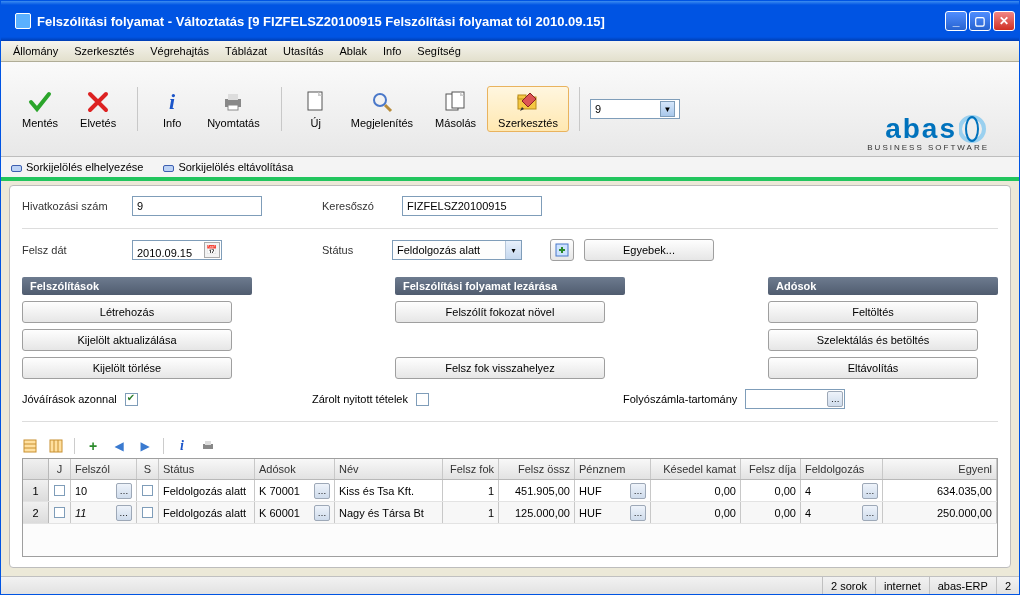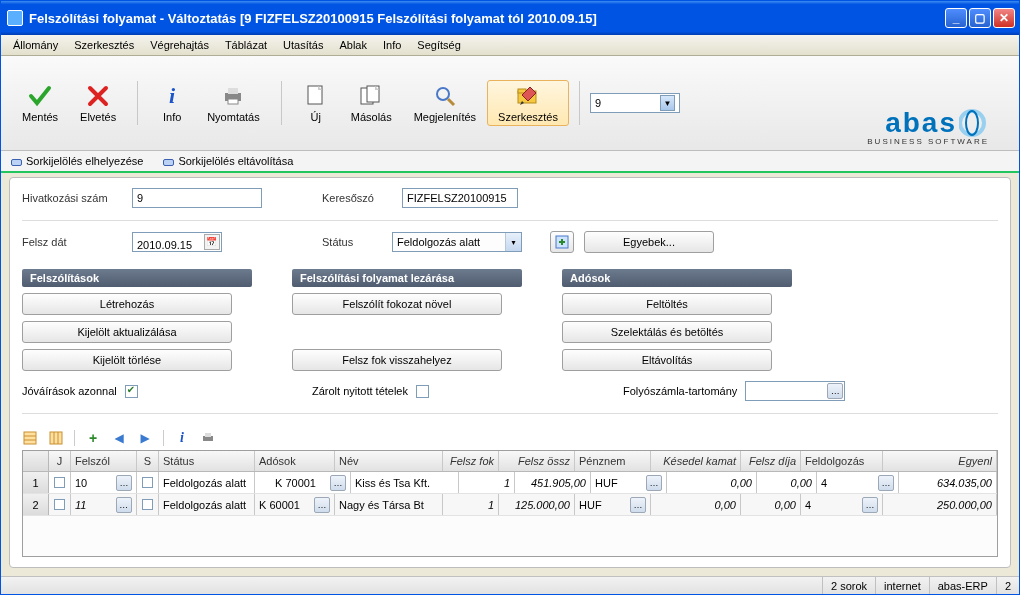--- a/index.html
+++ b/index.html
@@ -12,26 +12,26 @@
   }
   .window {
     width: 1020px;
     height: 595px;
     background: #ece9d8;
     border: 1px solid #0054e3;
     display: flex;
     flex-direction: column;
   }
   .titlebar {
-    height: 34px;
+    height: 40px;
     background: linear-gradient(to bottom, #3c8cf0 0%, #0054e3 10%, #0054e3 90%, #003db1 100%);
     color: #fff;
     display: flex;
     align-items: center;
-    padding: 0 4px 0 6px;
+    padding: 0 4px 0 14px;
     font-weight: bold;
     font-size: 13px;
   }
   .titlebar .appicon {
     width: 16px; height: 16px;
     background: #5ab0ff;
     border: 1px solid #fff;
     border-radius: 2px;
     margin-right: 6px;
     flex: 0 0 auto;
@@ -107,21 +107,21 @@
     font-family: Arial, sans-serif;
     text-align: right;
     line-height: 1;
     padding-right: 20px;
     margin-top: 48px;
   }
   .logo .big { font-size: 28px; font-weight: bold; letter-spacing: 2px; }
   .logo .small { font-size: 8px; letter-spacing: 2px; color:#333;}
   .subbar {
     background: #f4f4f4;
-    border-bottom: 2px solid #22c55e;
+    border-bottom: 4px solid #22c55e;
     padding: 4px 10px;
     display: flex;
     gap: 20px;
     font-size: 11px;
     align-items: center;
   }
   .subbar .sq {
     width: 11px; height: 7px;
     border: 1px solid #3d5fb0;
     background: #bcd2f5;
@@ -186,21 +186,21 @@
     background: linear-gradient(to bottom, #fefefe, #e6e6e6);
     border-radius: 3px;
     height: 22px;
     display: flex;
     align-items: center;
     justify-content: center;
     cursor: pointer;
     padding: 0 8px;
   }
   .btn.wide { width: 210px; }
-  .cols { display: flex; gap: 40px; }
+  .cols { display: flex; gap: 40px; justify-content: space-between; }
   .col { display: flex; flex-direction: column; gap: 6px; width: 230px; }
   .grouphdr {
     background: linear-gradient(to bottom, #6d7b8f, #505c6f);
     color: #fff;
     font-weight: bold;
     padding: 3px 8px;
     border-radius: 2px;
     width: auto;
   }
   .chk { width:13px; height:13px; border:1px solid #7f9db9; display:inline-block; vertical-align:middle; background:#fff;}
@@ -211,21 +211,21 @@
   .grid { border:1px solid #9f9f9f;  flex:1; display:flex; flex-direction:column; background:#fcfcfc; overflow:hidden;}
   .grid-head { display:flex; background: linear-gradient(to bottom,#fdfdfd,#e4e4e4); border-bottom:1px solid #b8b8b8; }
   .gh, .gc { border-right:1px solid #c8c8c8; padding:3px 4px; overflow:hidden; white-space:nowrap; font-size:11px; display:flex; align-items:center;}
   .gh { height:20px; color:#333; background: linear-gradient(to bottom,#f8f8f8,#e2e2e2); }
   .grid-row { display:flex; border-bottom:1px solid #e3e3e3; height:22px; background:#fff;}
   .grid-row:nth-child(even){ background:#f7f7f7;}
   .rowhdr { background: linear-gradient(to bottom,#f0f0f0,#dcdcdc); border-right:1px solid #b8b8b8; display:flex; align-items:center; justify-content:center;}
   .cellbtn{ width:16px; height:16px; border:1px solid #9da8b7; background:linear-gradient(to bottom,#eef3fa,#cfdcec); border-radius:2px; display:inline-flex; align-items:center; justify-content:center; font-size:9px; cursor:pointer;}
   .statusbar { height: 18px; background: linear-gradient(to bottom,#f2f2f2,#e2e2e2); border-top:1px solid #c0c0c0; display:flex; align-items:center; justify-content:flex-end; gap:0; font-size:11px; padding:0;}
   .statusbar span.cell { border-left:1px solid #c0c0c0; padding:0 8px; height:100%; display:flex; align-items:center;}
-  .right { justify-content:flex-end; text-align:right;font-style:italic; }
+  .right { justify-content:flex-end; text-align:right; }
 </style>
 </head>
 <body>
 
 <div class="window">
 
   <div class="titlebar">
     <div class="appicon"></div>
     <div class="title">Felszólítási folyamat - Változtatás  [9   FIZFELSZ20100915   Felszólítási folyamat tól 2010.09.15]</div>
     <div class="titlebar-buttons">
@@ -285,36 +285,36 @@
       <div class="ticon">
           <svg width="20" height="24">
             <rect x="2" y="2" width="14" height="18" fill="#fff" stroke="#555"></rect>
             <polygon points="12,2 16,6 12,6" fill="#ccc"></polygon>
           </svg>
         </div>
       <div class="tlabel">Új</div>
     </div>
     <div class="tbtn">
       <div class="ticon">
+          <svg width="22" height="22">
+            <circle cx="9" cy="9" r="6" fill="none" stroke="#4a78c9" stroke-width="2"></circle>
+            <line x1="14" y1="14" x2="20" y2="20" stroke="#b78b3a" stroke-width="3"></line>
+          </svg>
+        </div>
+      <div class="tlabel">Megjelenítés</div>
+    </div>
+    <div class="tbtn">
+      <div class="ticon">
           <svg width="24" height="24">
             <rect x="2" y="4" width="12" height="16" fill="#fff" stroke="#555"></rect>
             <rect x="8" y="2" width="12" height="16" fill="#fff" stroke="#555"></rect>
             <polygon points="16,2 20,6 16,6" fill="#ccc"></polygon>
           </svg>
         </div>
       <div class="tlabel">Másolás</div>
-    </div>
-    <div class="tbtn">
-      <div class="ticon">
-          <svg width="22" height="22">
-            <circle cx="9" cy="9" r="6" fill="none" stroke="#4a78c9" stroke-width="2"></circle>
-            <line x1="14" y1="14" x2="20" y2="20" stroke="#b78b3a" stroke-width="3"></line>
-          </svg>
-        </div>
-      <div class="tlabel">Megjelenítés</div>
     </div>
     <div class="tbtn active">
       <div class="ticon">
           <svg width="24" height="22">
             <rect x="2" y="6" width="18" height="12" fill="#f5c842" stroke="#b78b1a"></rect>
             <rect x="2" y="4" width="8" height="4" fill="#f5c842" stroke="#b78b1a"></rect>
             <path d="M14 2 l6 6 l-8 8 l-6 -6 z" fill="#d55" stroke="#822"></path>
             <path d="M6 16 l-2 4 l4 -2 z" fill="#333"></path>
           </svg>
         </div>
@@ -345,21 +345,21 @@
 
   <div class="content">
 
     <div class="row">
       <div class="label">Hivatkozási szám</div>
       <div class="textbox" style="width:130px;">
           <span>9</span>
         </div>
       <div style="width:40px;"></div>
       <div class="label" style="width:70px;">Keresőszó</div>
-      <div class="textbox" style="width:116px;align-items:center;">
+      <div class="textbox" style="width:140px;align-items:center;">
           <span>FIZFELSZ20100915</span>
         </div>
     </div>
     <hr class="sep">
     <div class="row">
       <div class="label">Felsz dát</div>
       <div class="textbox datebox" style="width:90px;">
         <span>2010.09.15</span>
         <div class="cal">📅</div>
       </div>
@@ -504,21 +504,21 @@
               <span class="chk" style="width:11px;height:11px;"></span>
             </div>
     <div class="gc" style="width:66px;justify-content:space-between;">
               <span>10</span>
               <span class="cellbtn">…</span>
             </div>
     <div class="gc" style="width:22px;justify-content:center;">
               <span class="chk" style="width:11px;height:11px;"></span>
             </div>
     <div class="gc" style="width:96px;">Feldolgozás alatt</div>
-    <div class="gc" style="width:80px;justify-content:space-between;margin-left:16px;">
+    <div class="gc" style="width:80px;justify-content:space-between;">
               <span>K 70001</span>
               <span class="cellbtn">…</span>
             </div>
     <div class="gc" style="width:108px;">Kiss és Tsa Kft.</div>
     <div class="gc right" style="width:56px;">1</div>
     <div class="gc right" style="width:76px;">451.905,00</div>
     <div class="gc" style="width:76px;justify-content:space-between;">
               <span>HUF</span>
               <span class="cellbtn">…</span>
             </div>

